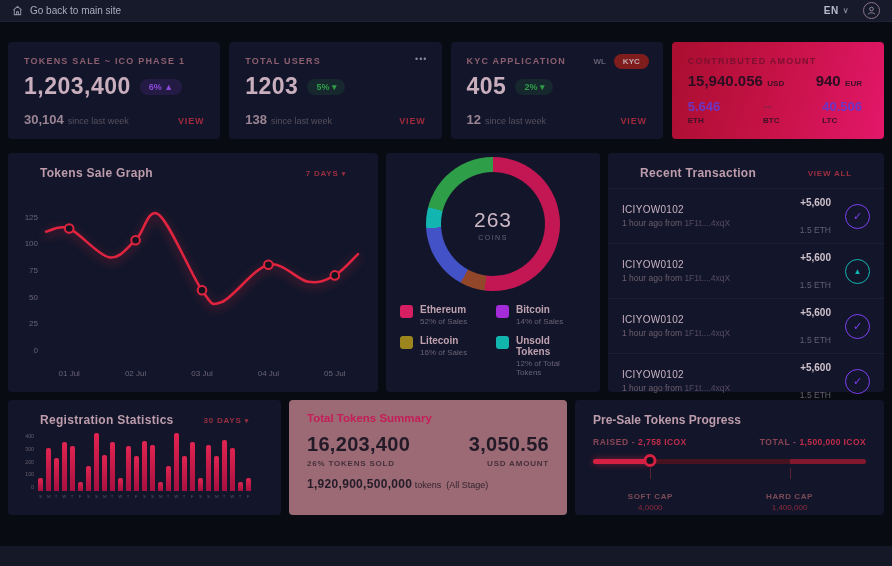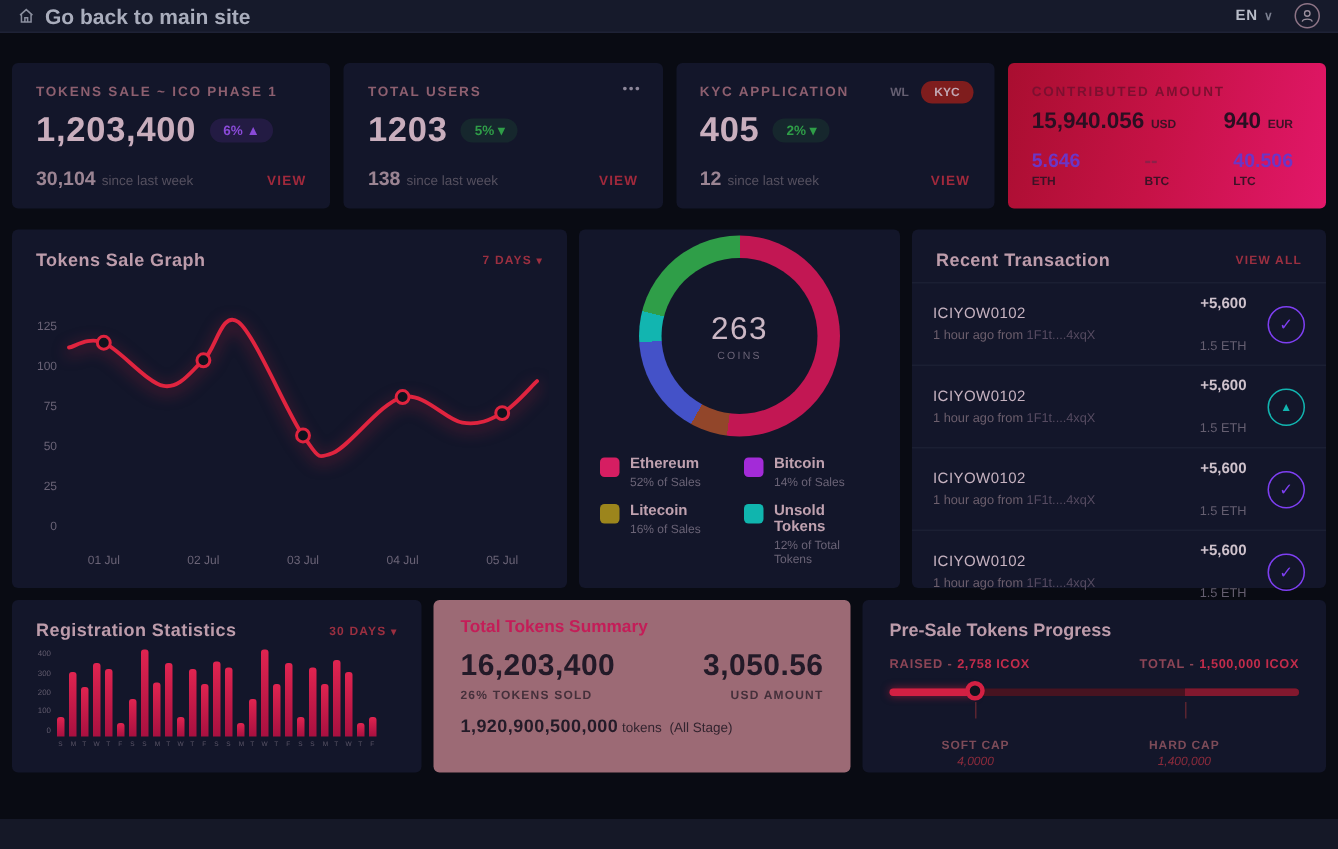--- a/index.html
+++ b/index.html
@@ -6,21 +6,21 @@
   html,body { width:892px; height:566px; }
   body {
     background:#090b13; overflow:hidden; position:relative;
     font-family:"Liberation Sans", sans-serif; color:#c9b6c2;
   }
   
   .topbar { height:22px; background:#161a2b; border-bottom:1px solid #1e2236;
     display:flex; align-items:center; padding:0 12px; }
   .tb-left { display:flex; align-items:center; gap:7px; cursor:pointer; }
   .tb-left svg { display:block; }
-  .tb-back { font-size:14px; color:#a9adbc;font-weight:bold; }
+  .tb-back { font-size:10px; color:#a9adbc; }
   .tb-right { margin-left:auto; display:flex; align-items:center; gap:14px; }
   .tb-lang { font-size:10px; font-weight:bold; color:#b9bdc9; letter-spacing:.5px; display:flex; align-items:center; gap:4px; }
   .tb-chev { font-size:8px; color:#7b7f90; }
   .tb-avatar { width:17px; height:17px; border-radius:50%; border:1px solid #8d7486;
     display:flex; align-items:center; justify-content:center; }
   
   .main { padding:0 8px; }
   .row { display:flex; }
   .row1 { margin-top:20px; gap:9px; }
   .row2 { margin-top:14px; gap:8px; }
@@ -48,21 +48,21 @@
   .card-gradient { background:linear-gradient(105deg,#a90e30 0%,#c61246 48%,#e3176a 100%); }
   .gradient-title { color:#7c1030; }
   .fiat-row { margin-top:6px; display:flex; justify-content:space-between; padding-right:6px; }
   .fiat-val { font-size:15px; font-weight:bold; color:#2a0f22; }
   .fiat-unit { font-size:8px; font-weight:bold; color:#3c1226; }
   .crypto-row { margin-top:9px; display:flex; justify-content:space-between; padding-right:6px; }
   .crypto-val { font-size:13px; font-weight:bold; color:#6b36c6; }
   .crypto-val.dim { color:#8c2048; }
   .crypto-unit { font-size:8px; font-weight:bold; color:#3c1226; margin-top:2px; }
   
-  .p-head { display:flex; align-items:center; justify-content:space-between; padding:13px 16px 8px; }
+  .p-head { display:flex; align-items:center; justify-content:space-between; padding:13px 32px 8px; }
   .p-title { font-size:12px; font-weight:bold; color:#bd9cab; letter-spacing:.3px; }
   .p-link { font-size:8px; font-weight:bold; letter-spacing:.8px; color:#9b2f40; cursor:pointer; }
   .p-link .chev { font-size:7px; }
   
   .graph-panel { width:370px; height:239px; }
   .line-svg { display:block; margin:2px 8px 0; }
   .line-svg .ax { font-size:8px; fill:#6a6376; font-family:"Liberation Sans",sans-serif; }
   .line-path { fill:none; stroke:#e0243f; stroke-width:2.6; stroke-linecap:round;
     filter:drop-shadow(0 3px 5px rgba(224,36,64,.55)); }
   .dot { fill:#10121d; stroke:#e0243f; stroke-width:2; }
@@ -119,21 +119,21 @@
   .pre-lab b { color:#c22c4b; margin-left:3px; letter-spacing:.4px; }
   .track { position:relative; margin-top:12px; height:5px; border-radius:3px; background:#471320; }
   .track-fill { position:absolute; left:0; top:0; bottom:0; border-radius:3px; background:#d42043;
     box-shadow:0 0 6px rgba(212,32,67,.6); }
   .track-hard { position:absolute; top:0; bottom:0; right:0; border-radius:0 3px 3px 0; background:#82182e; }
   .knob { position:absolute; top:-5px; width:13px; height:13px; border-radius:50%;
     background:#10121d; border:3px solid #d42043; transform:translateX(-50%); cursor:pointer; }
   .cap-tick { position:absolute; top:9px; width:1px; height:11px; background:#5a2430; }
   .cap { position:absolute; top:33px; transform:translateX(-50%); text-align:center; white-space:nowrap; }
   .cap-name { font-size:8px; font-weight:bold; letter-spacing:.6px; color:#7d4b58; }
-  .cap-val { font-size:8px; color:#8c2b3c; margin-top:2px;font-style:italic; }
+  .cap-val { font-size:8px; color:#8c2b3c; margin-top:2px; }
   
   .footer { position:absolute; left:0; right:0; bottom:0; height:20px; background:#151827; }
 </style>
 </head>
 <body>
 
 <div class="topbar">
   <div class="tb-left">
     <span>
       <svg width="11" height="11" viewBox="0 0 12 12" fill="none" stroke="#8b8f9f" stroke-width="1.1">

